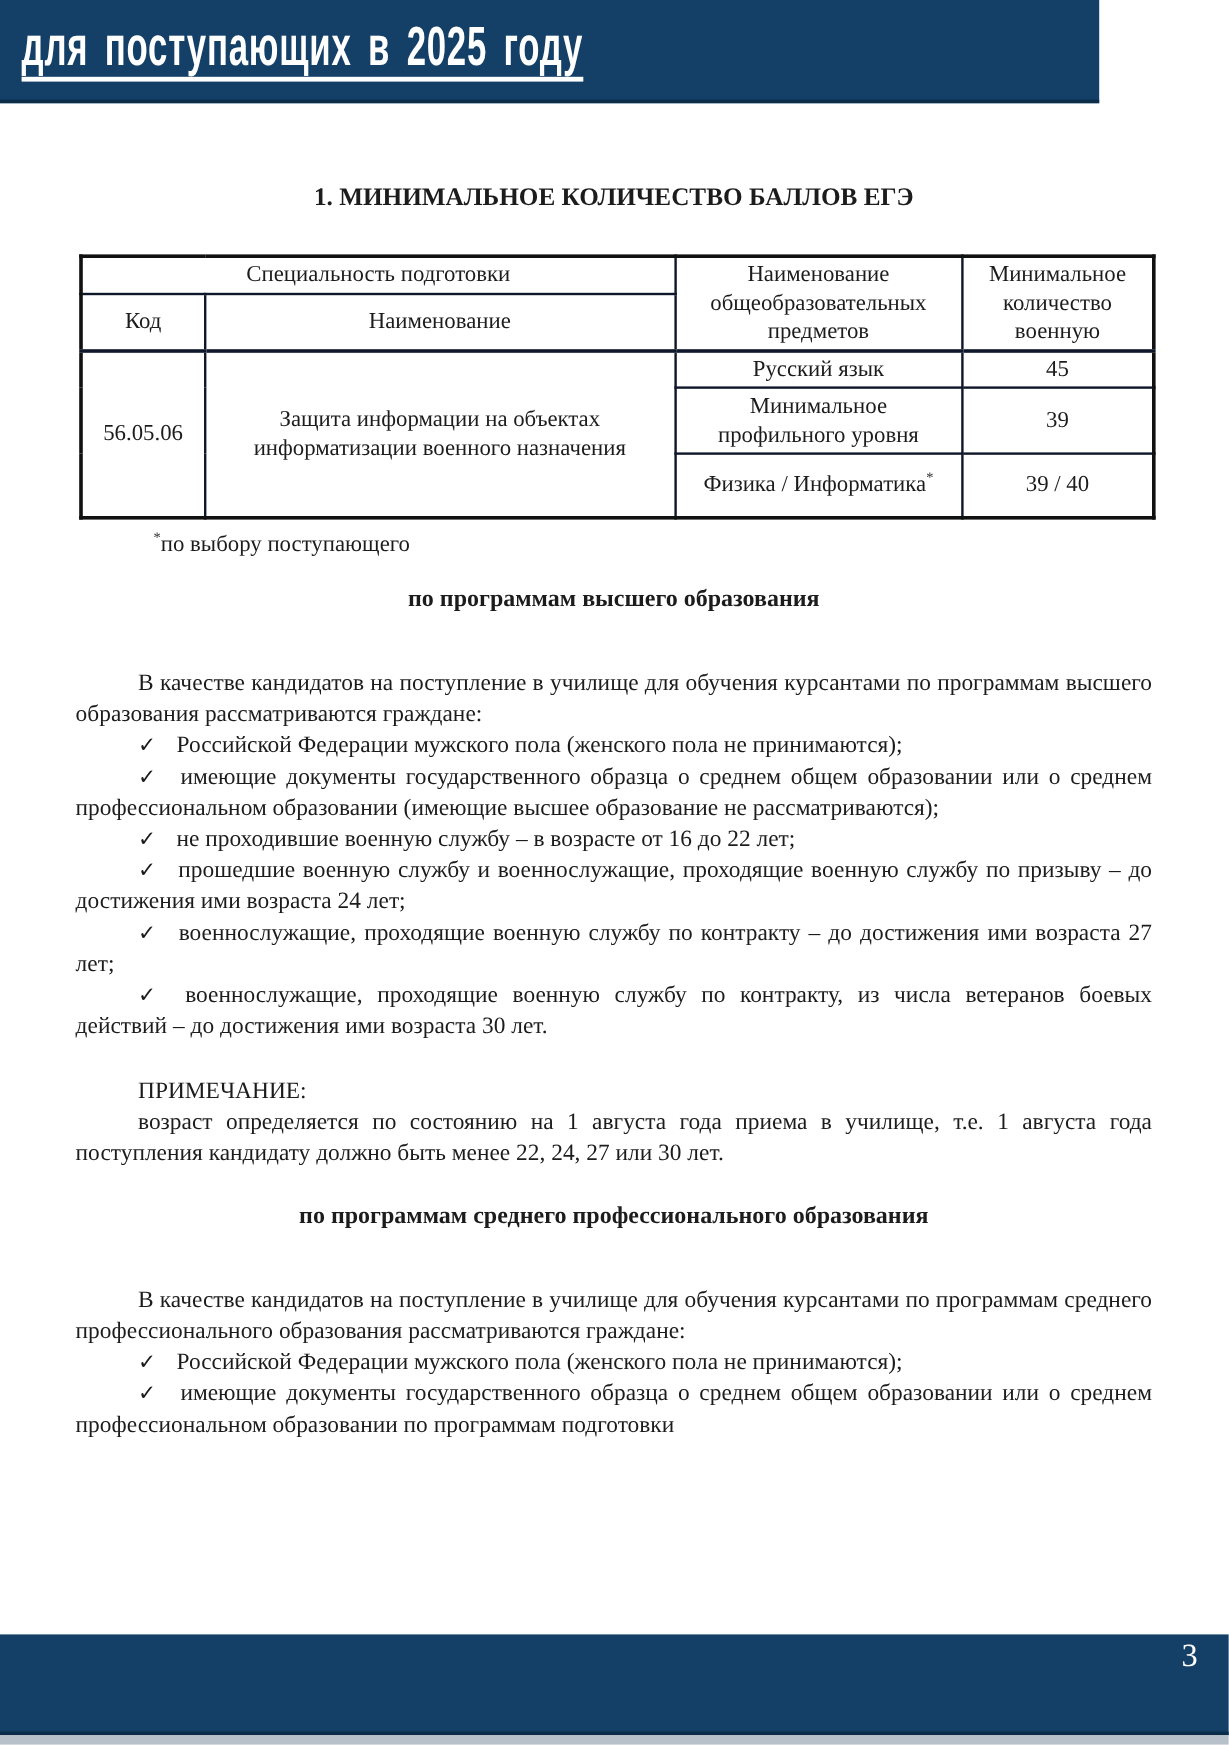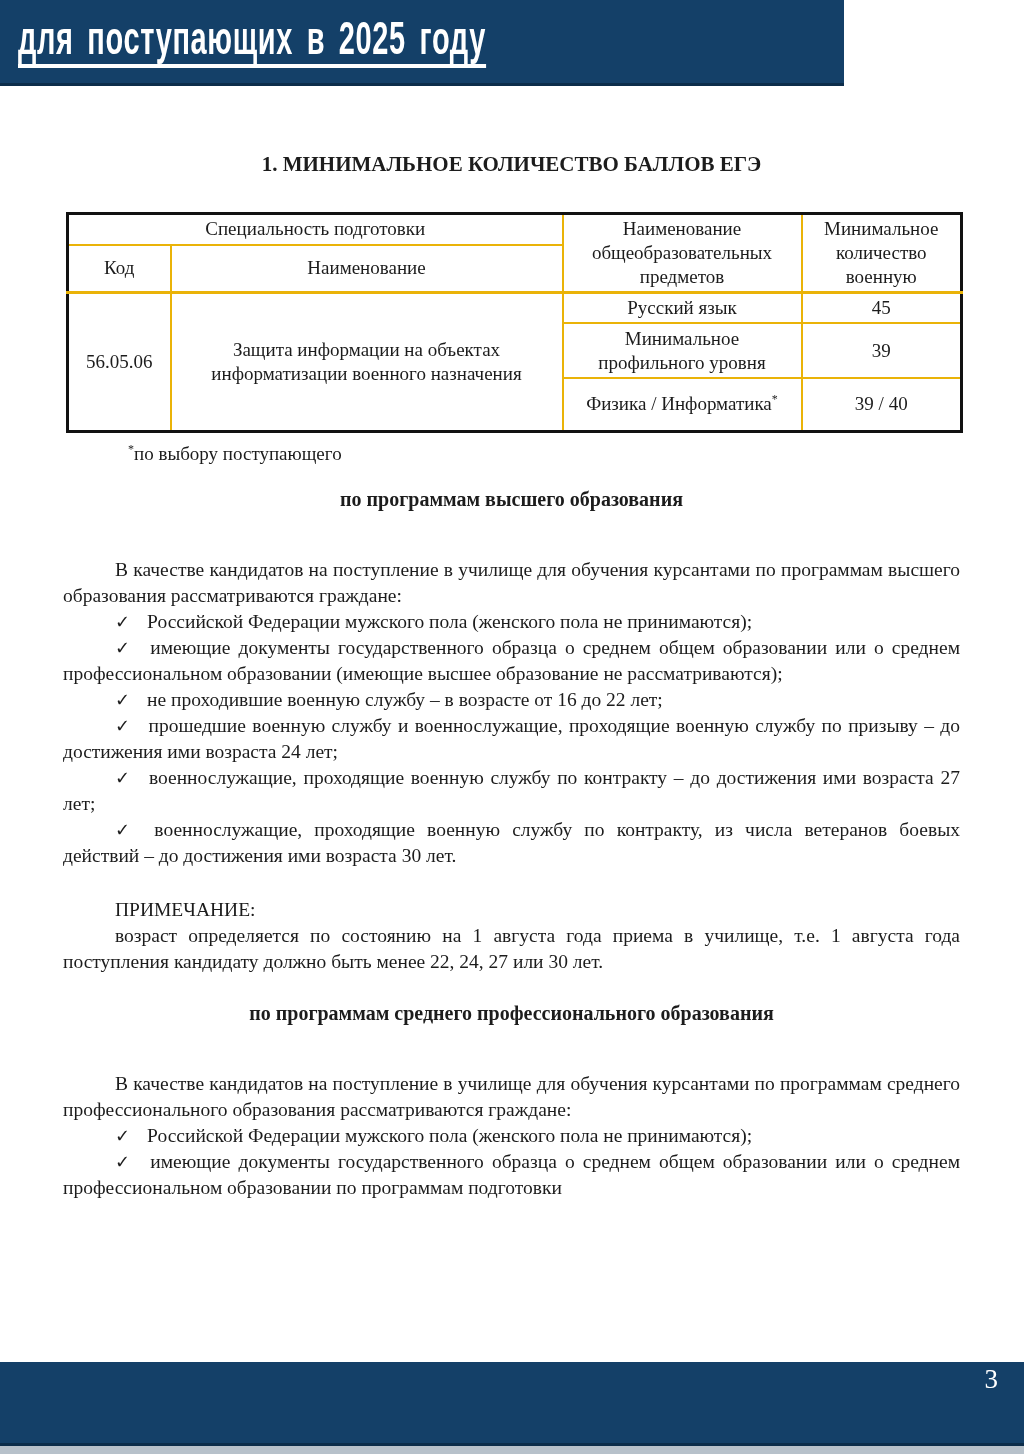--- a/index.html
+++ b/index.html
@@ -13,21 +13,21 @@
     background: #ffffff;
     overflow: hidden;
     font-family: "Liberation Serif", serif;
     color: #1c1c1c;
   }
 
   
   .banner {
     position: absolute;
     top: 0; left: 0;
-    width: 844px;
+    width: 916px;
     height: 86px;
     background: #144068;
     border-bottom: 3px solid #0c2d4a;
   }
   .banner-title {
     display: inline-block;
     margin: 14px 0 0 18px;
     font-family: "Liberation Sans", sans-serif;
     font-weight: 700;
     font-size: 46px;
@@ -61,21 +61,21 @@
   
   table.score-table {
     margin-top: 33px;
     margin-left: 3px;
     border-collapse: collapse;
     width: 894px;
     table-layout: fixed;
     font-size: 19px;
   }
   table.score-table td, table.score-table th {
-    border: 2px solid #eab308;
+    border: 2px solid #0f172a;
     padding: 2px 8px;
     text-align: center;
     vertical-align: middle;
     font-weight: 400;
     line-height: 24px;
   }
   table.score-table { border: 3px solid #111111; }
   td.cell-name-data {
     text-align: justify;
     padding: 2px 12px;

